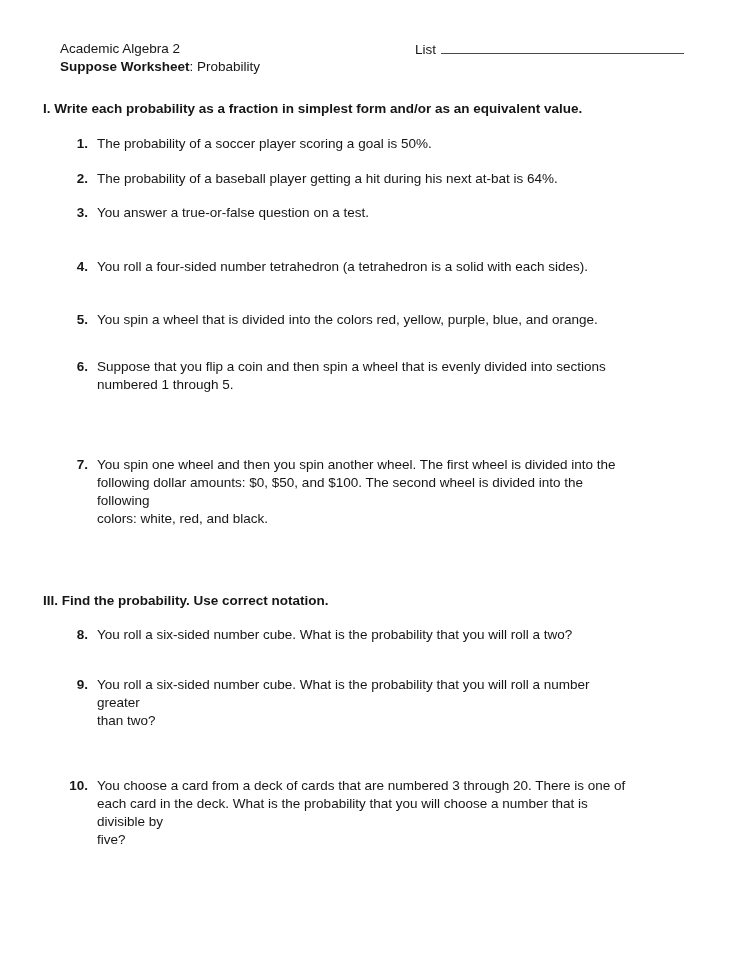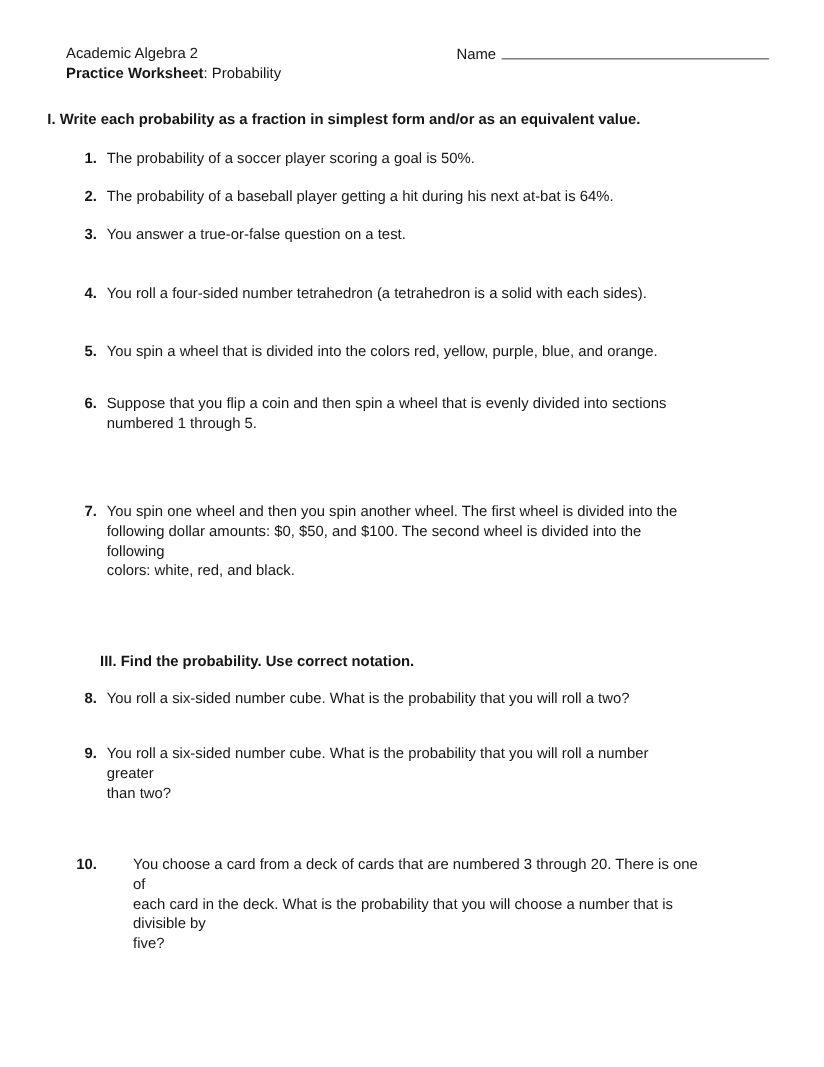--- a/index.html
+++ b/index.html
@@ -45,21 +45,21 @@
     vertical-align: baseline;
   }
   .section-heading {
     font-weight: bold;
     white-space: pre-line;
     padding-left: 0;
     text-indent: -17px;
   }
   .sec-1 { margin-top: 24px; }
   .sec-2 { margin-top: 12px; }
-  .sec-3 { margin-top: 64px; margin-left: 48px; }
+  .sec-3 { margin-top: 64px; }
   .question {
     display: flex;
     align-items: flex-start;
   }
   .q-num {
     flex: 0 0 28px;
     text-align: right;
     font-weight: bold;
     margin-right: 9px;
     white-space: nowrap;
@@ -70,34 +70,34 @@
   }
   .q1  { margin-top: 17px; }
   .q2  { margin-top: 17px; }
   .q3  { margin-top: 16px; }
   .q4  { margin-top: 36px; }
   .q5  { margin-top: 35px; }
   .q6  { margin-top: 29px; }
   .q7  { margin-top: 62px; }
   .q8  { margin-top: 16px; }
   .q9  { margin-top: 32px; }
-  .q10 { margin-top: 47px; gap: 24px; }
+  .q10 { margin-top: 47px; }
 </style>
 </head>
 <body>
 
 <div class="page">
 
   <div class="header">
     <div class="course-title">Academic Algebra 2</div>
     <div class="worksheet-line">
-      <span class="bold">Practice Worksheet</span><span>: Probability</span>
+      <span class="bold">Suppose Worksheet</span><span>: Probability</span>
     </div>
     <div class="name-block">
-      <span>Name</span><span class="name-line"></span>
+      <span>List</span><span class="name-line"></span>
     </div>
   </div>
 
   <div class="section-heading sec-1">I. Write each probability as a fraction in simplest form and/or as an equivalent value.</div>
 
   <div class="question q1">
     <span class="q-num">1.</span>
     <div class="q-text">The probability of a soccer player scoring a goal is 50%.</div>
   </div>
 

